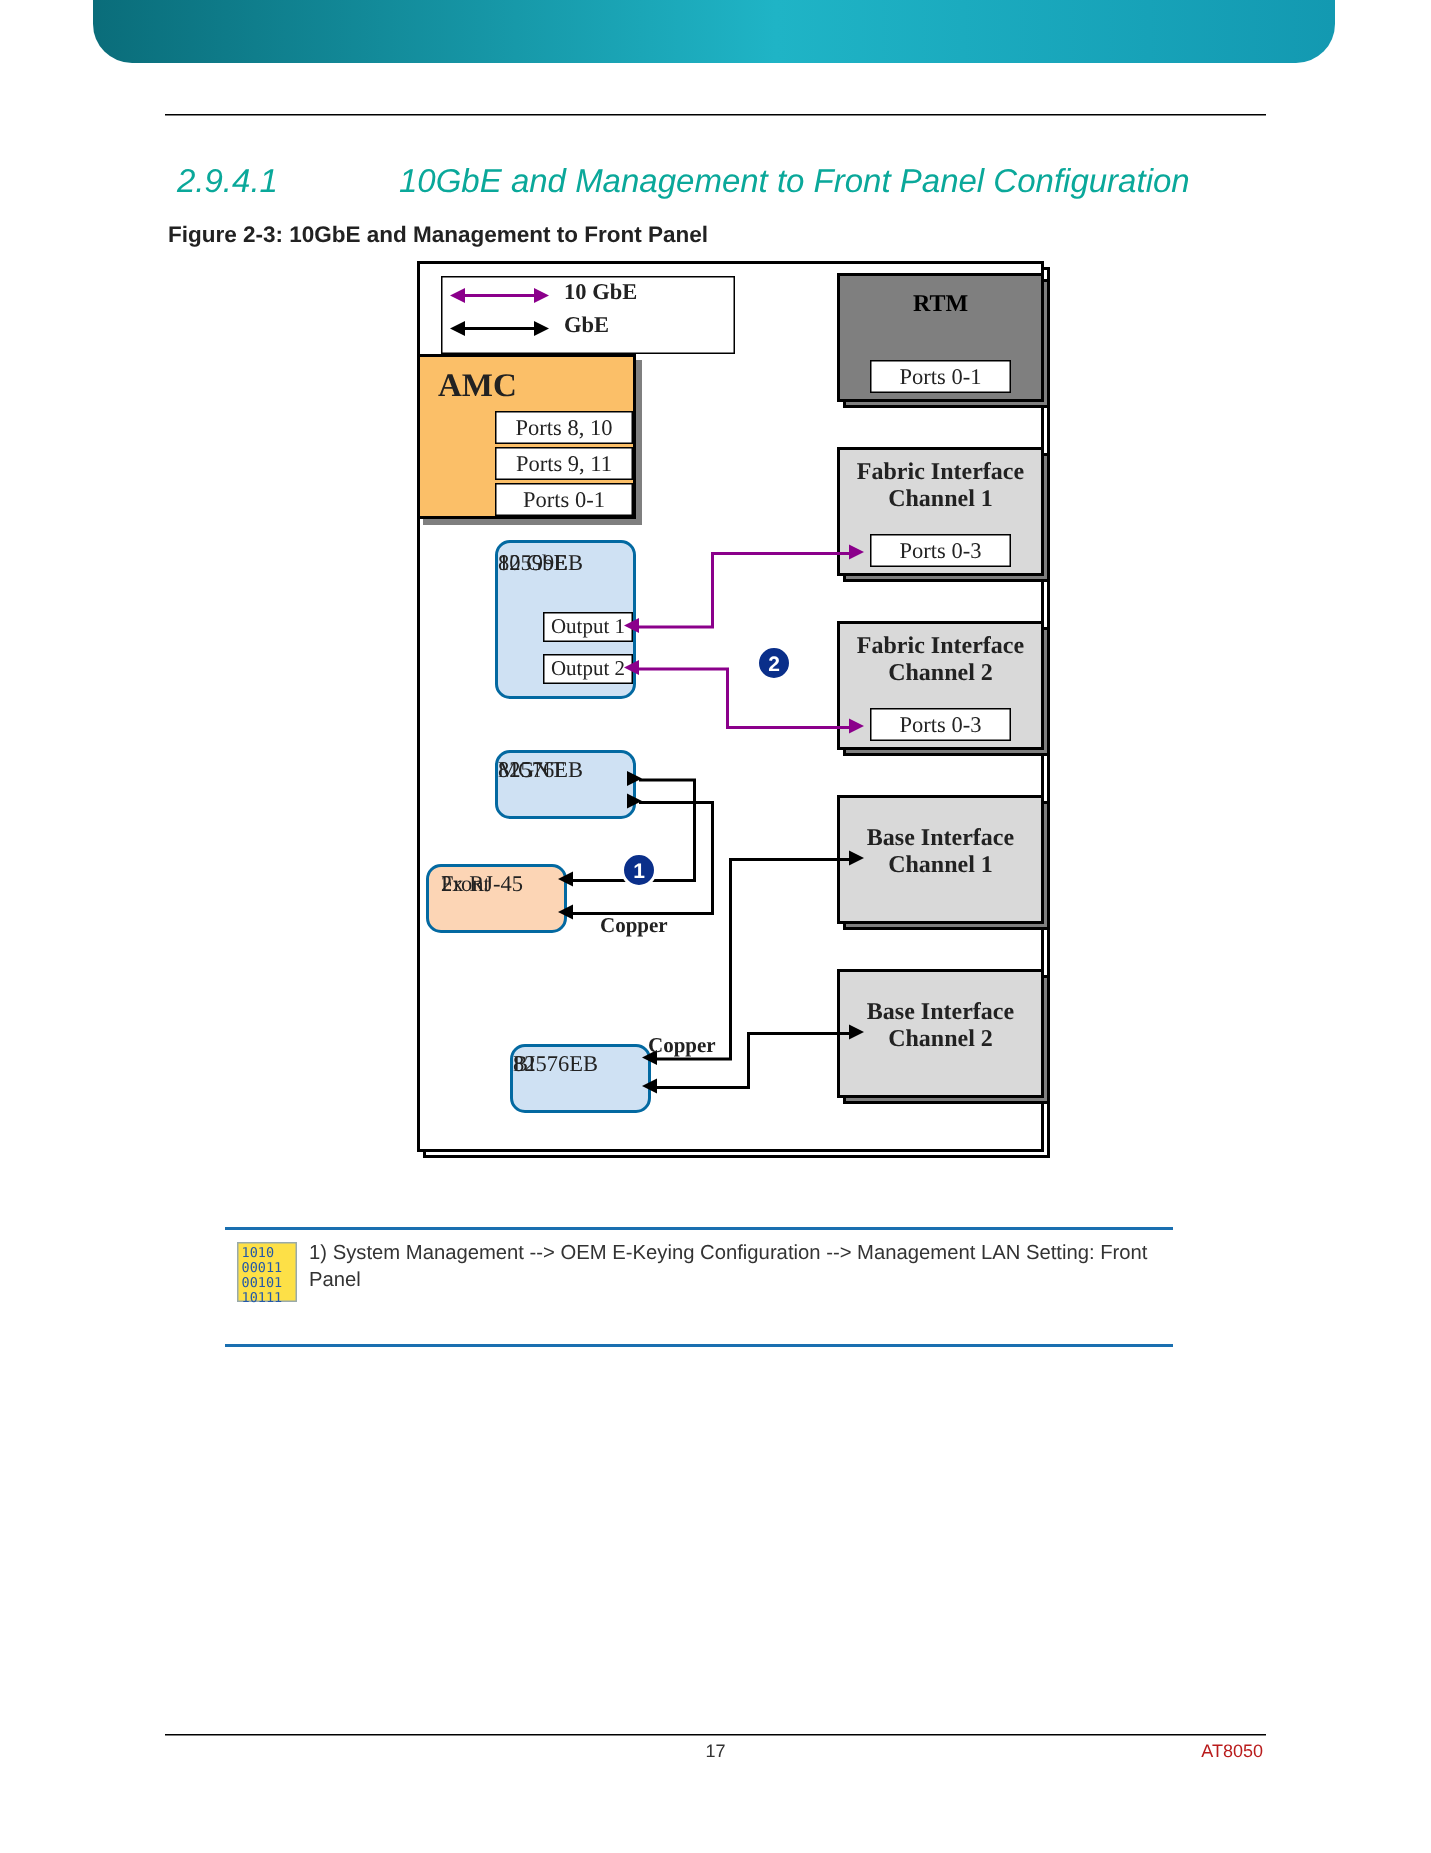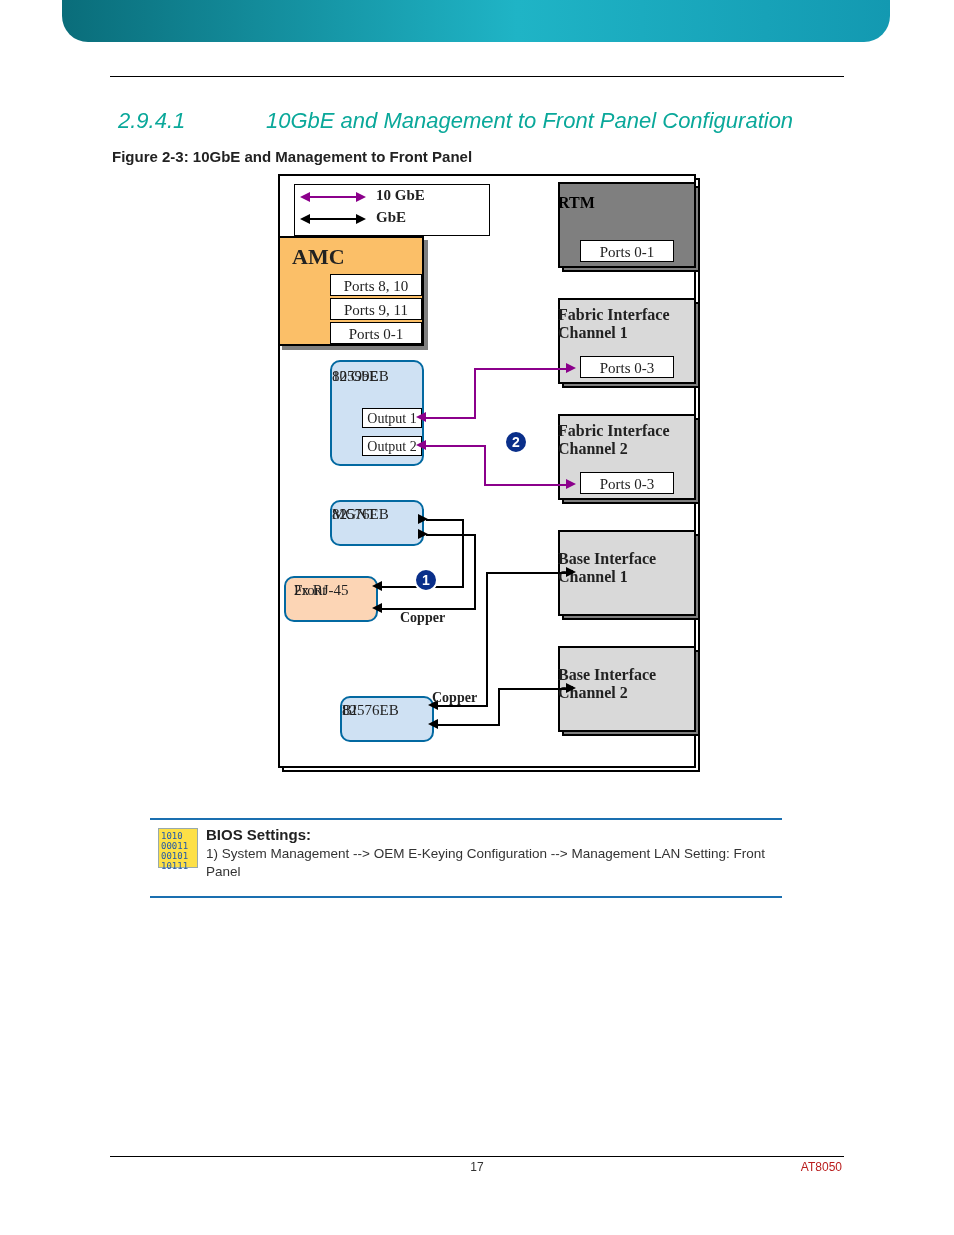--- a/index.html
+++ b/index.html
@@ -36,21 +36,21 @@
 
   
   .amc-shadow { left: 4px; top: 66px; width: 146px; height: 110px; background: #7f7f7f; }
   .amc-box    { left: 0; top: 62px; width: 146px; height: 110px; background: #fbbf68; border: 2px solid #000; }
   .amc-title  { top: 70px; left: 14px; font: bold 22px "Times New Roman", serif; }
   .amc-port   { width: 92px; height: 22px; background: #fff; border: 1px solid #000; left: 52px; text-align: center; font: 15px "Times New Roman", serif; line-height: 22px; }
 
   
   .rt-shadow { width: 138px; border: 2px solid #000; background: #7f7f7f; }
   .rt-box    { width: 138px; border: 2px solid #000; }
-  .rt-title  { width: 100%; font: bold 16px "Times New Roman", serif; white-space: pre-line; }
+  .rt-title  { width: 100%; text-align: center; font: bold 16px "Times New Roman", serif; white-space: pre-line; }
   .rt-portbox { width: 94px; height: 22px; background: #fff; border: 1px solid #000; text-align: center; font: 15px "Times New Roman", serif; line-height: 22px; }
 
   
   .chip { width: 94px; border: 2px solid #0369a1; border-radius: 10px; background: #cfe1f3; text-align: center; font: 15px "Times New Roman", serif; }
   .chip.peach { background: #fcd5b5; }
   .chip-out { width: 60px; height: 20px; background: #fff; border: 1px solid #000; font: 14px "Times New Roman", serif; text-align: center; line-height: 20px; }
 
   
   .badge { width: 24px; height: 24px; border-radius: 50%; background: #0a2f8a; border: 2px solid #fff; color: #fff; font: bold 14px/20px Arial; text-align: center; }
 
@@ -195,20 +195,19 @@
 
     <div class="small-label" style="left:122px; top:420px">Copper</div>
     <div class="small-label" style="left:154px; top:500px">Copper</div>
   </div>
 
   <div class="bios-box">
     <div class="bios-icon">1010
 00011
 00101
 10111</div>
-    <div class="bios-title">BIOS Settings:</div>
     <div class="bios-line">1) System Management --&gt; OEM E-Keying Configuration --&gt; Management LAN Setting: Front Panel</div>
   </div>
 
   <div class="foot-rule"></div>
   <div class="foot-page">17</div>
   <div class="foot-model">AT8050</div>
 </div>
 
 </body></html>

